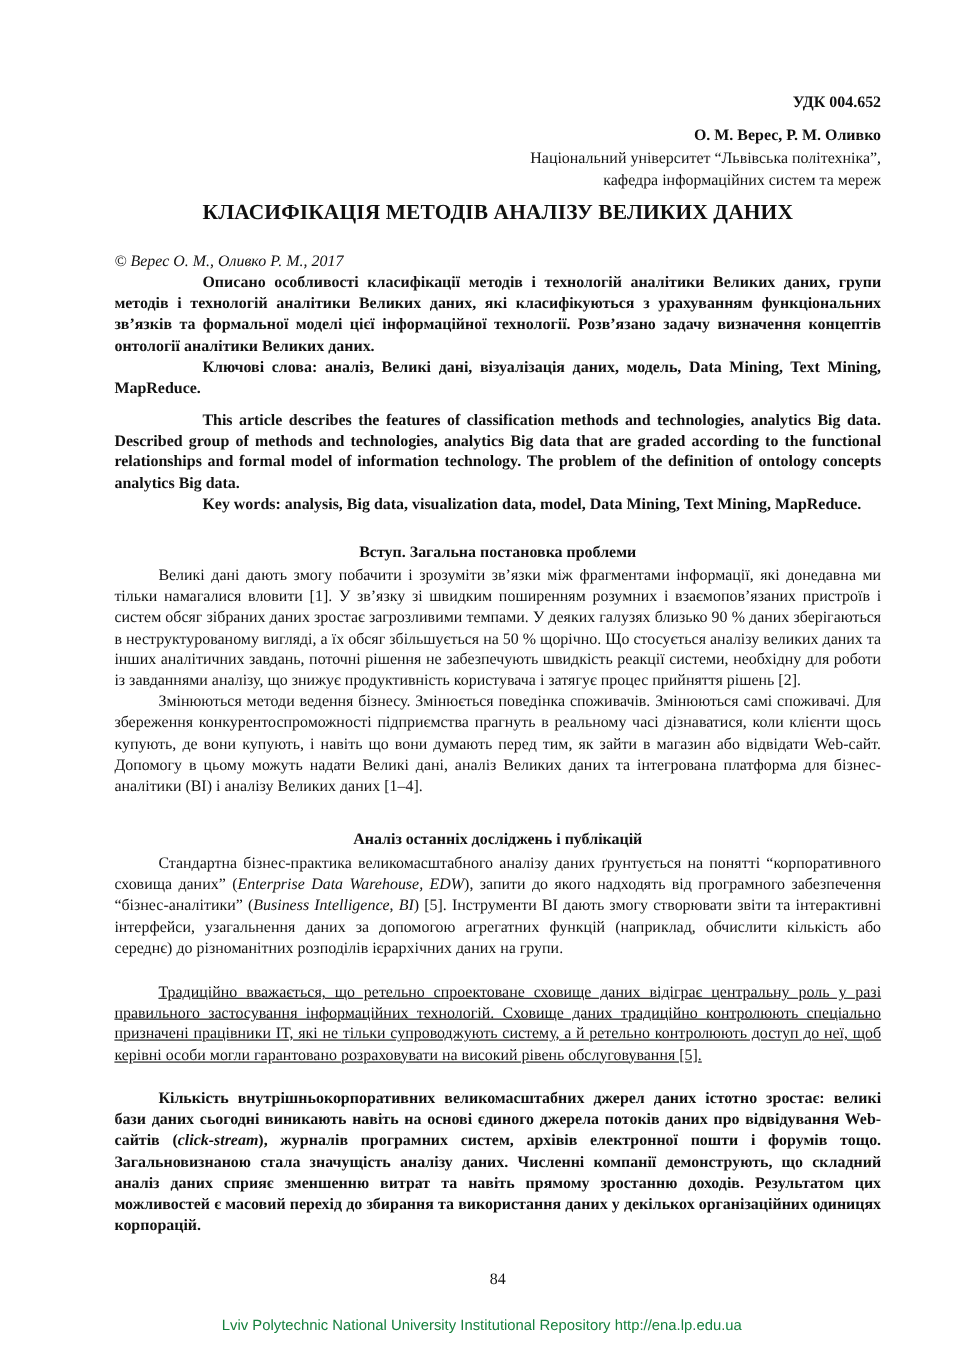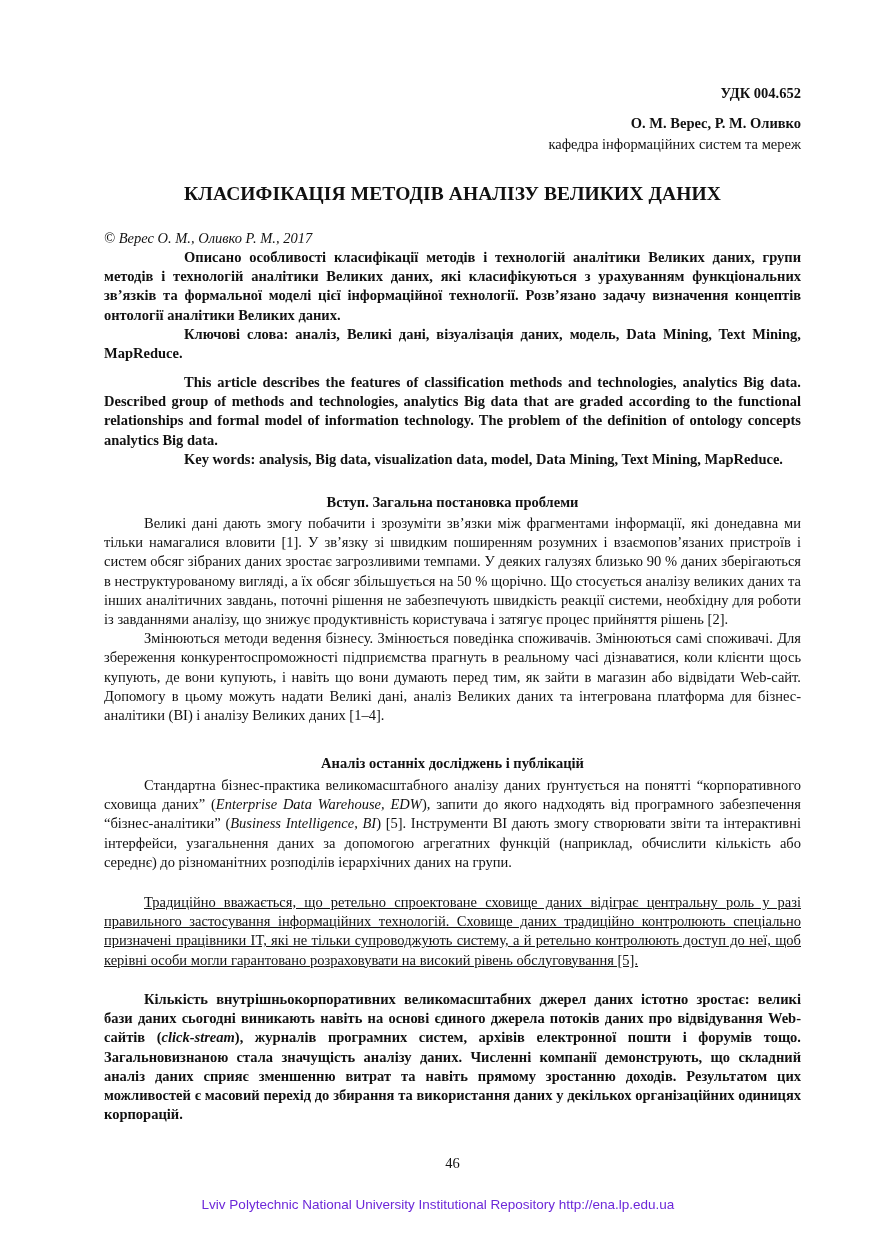--- a/index.html
+++ b/index.html
@@ -20,30 +20,31 @@
   .abstract-en { top: 373px; }
   .heading { left: 0; width: 697px; text-align: center; font-weight: bold; font-size: 14.5px; }
   .h1 { top: 494px; }
   .body1 { top: 514px; }
   .h2 { top: 755px; }
   .body2 { top: 776px; }
   .body3 { top: 893px; text-decoration: underline; }
   .body4 { top: 990px; font-weight: bold; }
   .pageno { top: 1155px; left: 0; width: 697px; text-align: center; font-size: 14.5px; }
   .footer { position: absolute; top: 1197px; left: 0; width: 876px; text-align: center;
-            font-family: "Liberation Sans", "DejaVu Sans", sans-serif; font-size: 13.5px; color: #6d28d9; }
+            font-family: "Liberation Sans", "DejaVu Sans", sans-serif; font-size: 13.5px; color: #15803d; }
   em { font-style: italic; }
 </style>
 </head>
 <body>
 
 <div class="page">
   <div class="abs udk">УДК 004.652</div>
   <div class="abs authors">О. М. Верес, Р. М. Оливко</div>
   <div class="abs affil">
+    <div>Національний університет “Львівська політехніка”,</div>
     <div>кафедра інформаційних систем та мереж</div>
   </div>
 
   <div class="abs title">КЛАСИФІКАЦІЯ МЕТОДІВ АНАЛІЗУ ВЕЛИКИХ ДАНИХ</div>
   <div class="abs copyright">© Верес О. М., Оливко Р. М., 2017</div>
 
   <div class="abs block bold abstract-ua">
     <p class="ind80">Описано особливості класифікації методів і технологій аналітики Великих даних, групи методів і технологій аналітики Великих даних, які класифікуються з урахуванням функціональних зв’язків та формальної моделі цієї інформаційної технології. Розв’язано задачу визначення концептів онтології аналітики Великих даних.</p>
     <p class="ind80">Ключові слова: аналіз, Великі дані, візуалізація даних, модель, Data Mining, Text Mining, MapReduce.</p>
   </div>
@@ -63,16 +64,16 @@
   <div class="abs block body2">
     <p><span>Стандартна бізнес-практика великомасштабного аналізу даних ґрунтується на понятті “корпоративного сховища даних” (</span><em>Enterprise Data Warehouse, EDW</em><span>), запити до якого надходять від програмного забезпечення “бізнес-аналітики” (</span><em>Business Intelligence</em><span>, </span><em>BI</em><span>) [5]. Інструменти BI дають змогу створювати звіти та інтерактивні інтерфейси, узагальнення даних за допомогою агрегатних функцій (наприклад, обчислити кількість або середнє) до різноманітних розподілів ієрархічних даних на групи.</span></p>
   </div>
   <div class="abs block body3">
     <p>Традиційно вважається, що ретельно спроектоване сховище даних відіграє центральну роль у разі правильного застосування інформаційних технологій. Сховище даних традиційно контролюють спеціально призначені працівники IT, які не тільки супроводжують систему, а й ретельно контролюють доступ до неї, щоб керівні особи могли гарантовано розраховувати на високий рівень обслуговування [5].</p>
   </div>
   <div class="abs block body4">
     <p><span>Кількість внутрішньокорпоративних великомасштабних джерел даних істотно зростає: великі бази даних сьогодні виникають навіть на основі єдиного джерела потоків даних про відвідування Web-сайтів (</span><em>click-stream</em><span>), журналів програмних систем, архівів електронної пошти і форумів тощо. Загальновизнаною стала значущість аналізу даних. Численні компанії демонструють, що складний аналіз даних сприяє зменшенню витрат та навіть прямому зростанню доходів. Результатом цих можливостей є масовий перехід до збирання та використання даних у декількох організаційних одиницях корпорацій.</span></p>
   </div>
 
-  <div class="abs pageno">46</div>
+  <div class="abs pageno">84</div>
 </div>
 
 <div class="footer">Lviv Polytechnic National University Institutional Repository http://ena.lp.edu.ua</div>
 
 </body></html>

